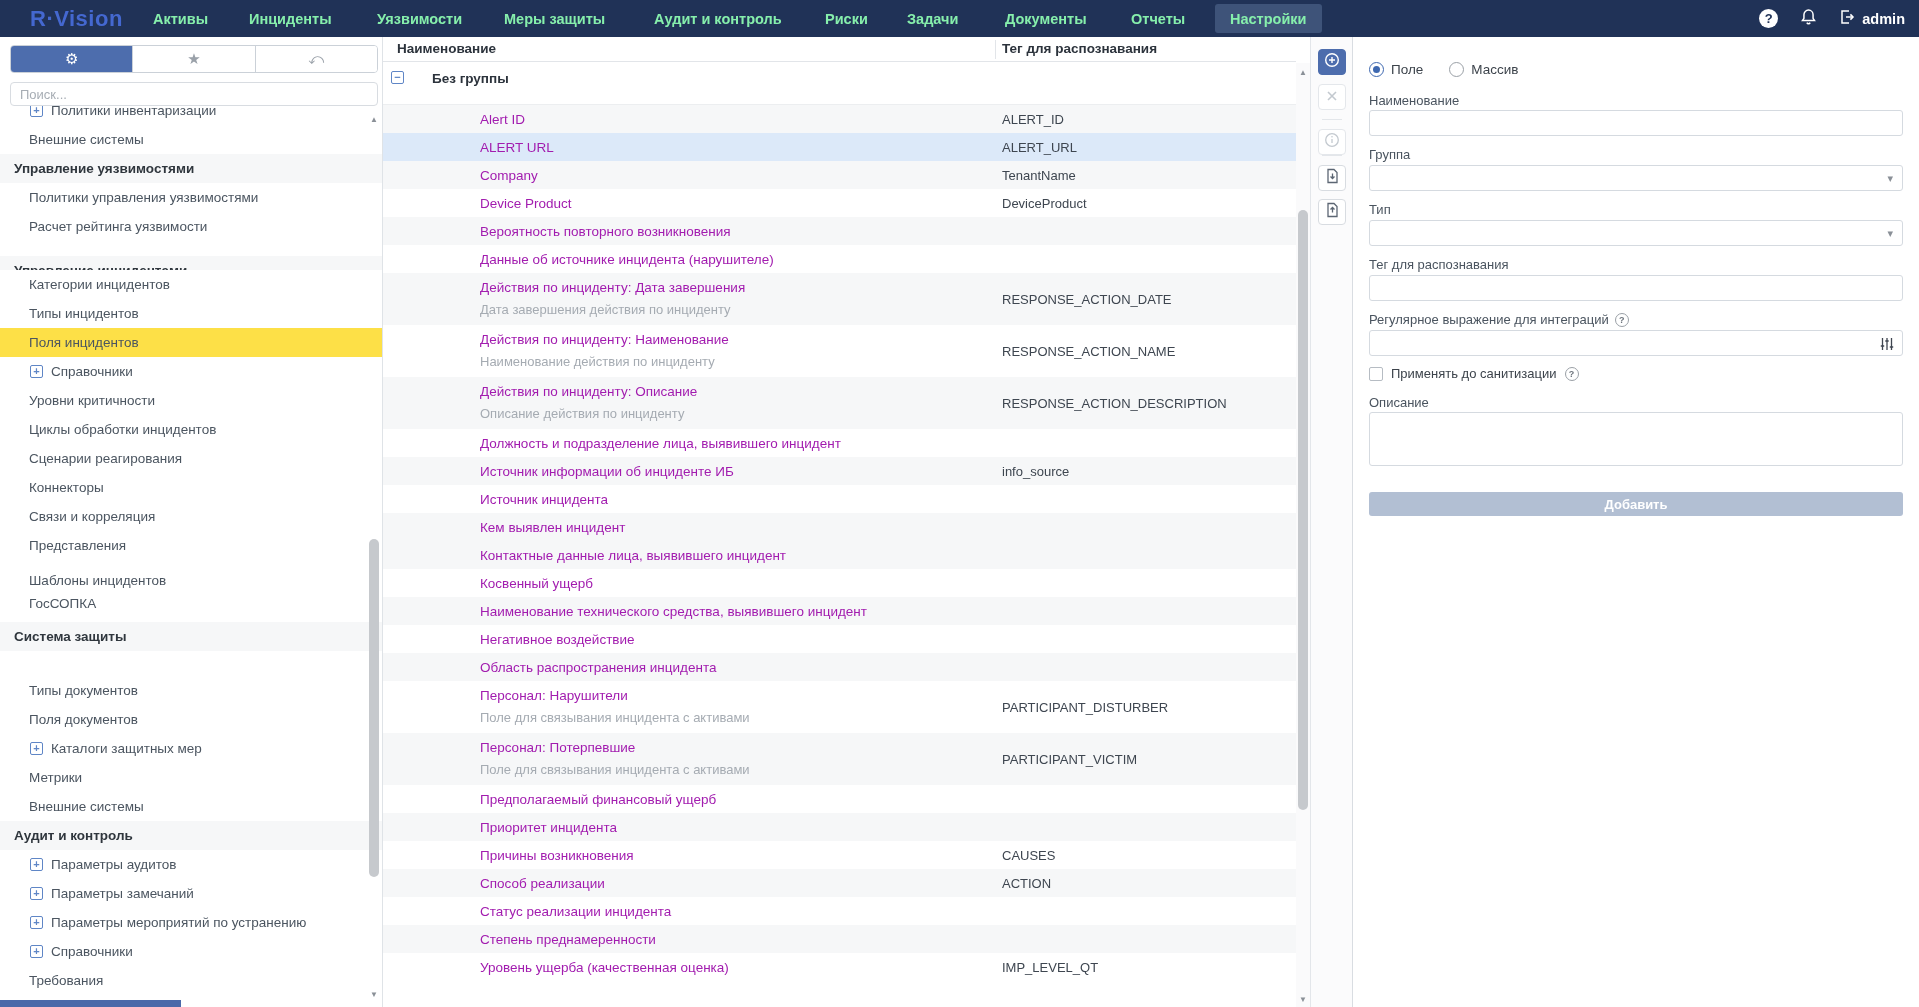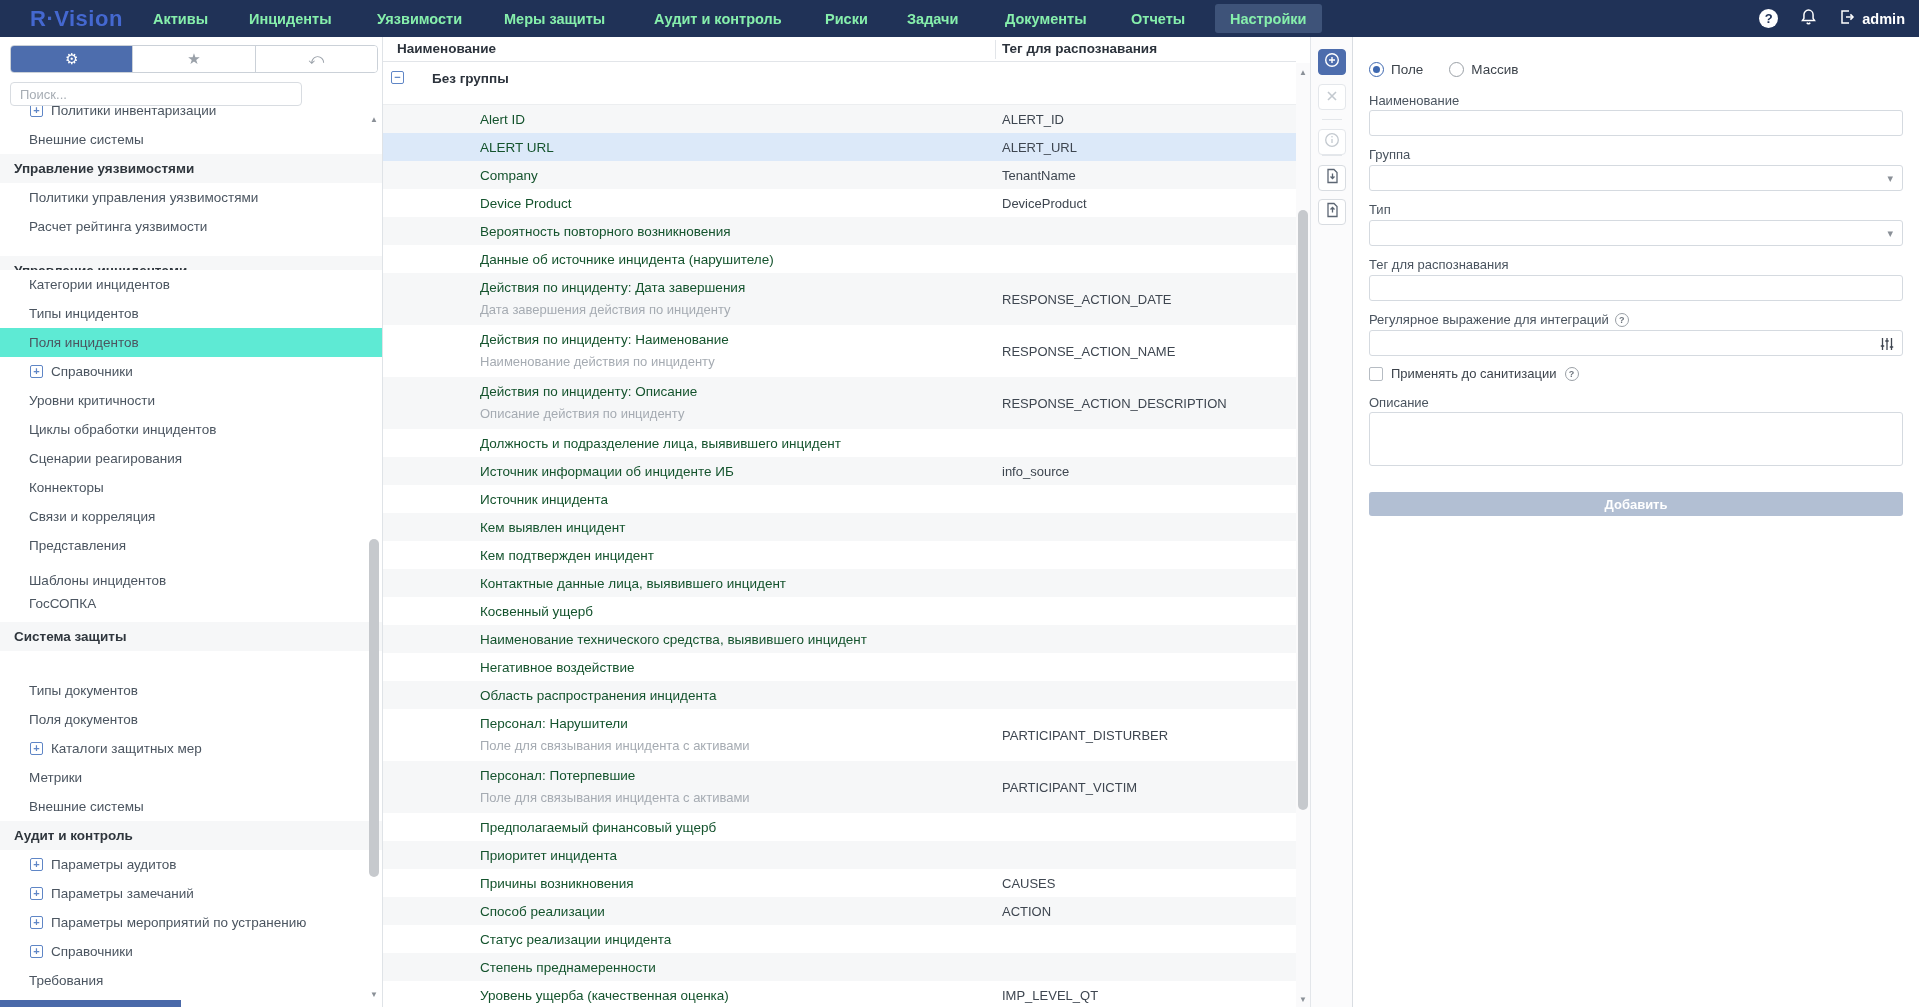--- a/index.html
+++ b/index.html
@@ -20,29 +20,29 @@
 
   
   .sidebar { position:absolute; left:0; top:37px; width:383px; height:970px; background:#fff;
              border-right:1px solid #DFE3E7; }
   .tabs { position:absolute; left:10px; top:8px; width:368px; height:28px; display:flex;
           border:1px solid #CBD1D8; border-radius:4px; overflow:hidden; background:#fff; }
   .tab { flex:1; display:flex; align-items:center; justify-content:center; border-right:1px solid #CBD1D8;
          color:#9AA1A9; font-size:15px; cursor:pointer; background:#fff; }
   .tab:last-child { border-right:none; }
   .tab.active { background:#4D6DAD; color:#fff; }
-  .search { position:absolute; left:10px; top:45px; width:292px; height:24px; border:1px solid #D8DCE1;
+  .search { position:absolute; left:10px; top:45px; width:368px; height:24px; border:1px solid #D8DCE1;
             border-radius:4px; font-size:13px; color:#4B5560; padding:0 9px; outline:none;
             font-family:"Liberation Sans", sans-serif; background:#fff; }
   .search::placeholder { color:#A7ADB4; }
   .tree { position:absolute; left:0; top:69px; width:382px; height:901px; overflow:hidden; }
   .tree-row { position:absolute; left:0; width:100%; height:29px; display:flex; align-items:center;
               padding-left:29px; font-size:13.5px; color:#4B5560; cursor:pointer; background:#fff; }
   .tree-row.section { padding-left:14px; font-weight:bold; color:#2F363D; background:#F6F7F8; cursor:default; }
-  .tree-row.selected { background:#5eead4; }
+  .tree-row.selected { background:#fde047; }
   .tree-row.has-sq { padding-left:30px; }
   .sq { width:13px; height:13px; border:1px solid #5F86C6; border-radius:2px; color:#5F86C6;
         font-size:11px; font-weight:bold; line-height:11px; text-align:center; margin-right:8px; flex:0 0 13px; }
   .side-sb-up { position:absolute; left:367px; top:78px; width:14px; height:12px; font-size:8px; color:#8A9097; text-align:center; }
   .side-sb-dn { position:absolute; left:367px; top:953px; width:14px; height:12px; font-size:8px; color:#8A9097; text-align:center; }
   .side-thumb { position:absolute; left:369px; top:502px; width:10px; height:338px; background:#C6C9CD; border-radius:5px; }
   .bottom-strip { position:absolute; left:0; top:1000px; width:181px; height:7px; background:#4A69A9; }
 
   
   .table { position:absolute; left:383px; top:37px; width:913px; height:970px; background:#fff; }
@@ -52,21 +52,21 @@
   .thdiv { position:absolute; left:612px; top:3px; width:1px; height:19px; background:#E2E5E9; }
   .grow { position:absolute; left:0; top:25px; width:100%; height:43px; background:#fff;
           border-bottom:1px solid #ECEEF0; display:flex; align-items:flex-start; padding-top:9px; }
   .grow .sq { margin-left:8px; margin-right:28px; cursor:pointer; }
   .grow .glabel { font-size:13.5px; font-weight:bold; color:#2C333C; }
   .rows { position:absolute; left:0; top:68px; width:100%; height:902px; overflow:hidden; }
   .trow { position:relative; width:100%; height:28px; background:#fff; cursor:pointer; }
   .trow.dbl { height:52px; }
   .trow.alt { background:#F6F7F8; }
   .trow.sel { background:#DCE9F9; }
-  .nm { position:absolute; left:97px; top:50%; transform:translateY(-50%); font-size:13.5px; color:#14532d; white-space:nowrap; }
+  .nm { position:absolute; left:97px; top:50%; transform:translateY(-50%); font-size:13.5px; color:#a21caf; white-space:nowrap; }
   .trow.dbl .nm { top:7px; transform:none; }
   .sub { position:absolute; left:97px; top:29px; font-size:13px; color:#A5ABB2; white-space:nowrap; }
   .tg { position:absolute; left:619px; top:50%; transform:translateY(-50%); font-size:13px; color:#3E4650; }
 
   
   .tsb { position:absolute; left:1296px; top:63px; width:14px; height:944px; background:#FAFAFB; }
   .tsb .up { position:absolute; left:0; top:5px; width:14px; font-size:8px; color:#8A9097; text-align:center; }
   .tsb .dn { position:absolute; left:0; bottom:3px; width:14px; font-size:8px; color:#8A9097; text-align:center; }
   .tsb .thumb { position:absolute; left:2px; top:147px; width:10px; height:600px; background:#C6C9CD; border-radius:5px; }
 
@@ -317,23 +317,20 @@
         <div class="trow alt">
           <div class="nm">Источник информации об инциденте ИБ</div>
           <div class="tg">info_source</div>
         </div>
         <div class="trow">
           <div class="nm">Источник инцидента</div>
         </div>
         <div class="trow alt">
           <div class="nm">Кем выявлен инцидент</div>
         </div>
-        <div class="trow">
-          <div class="nm">Кем подтвержден инцидент</div>
-        </div>
         <div class="trow alt">
           <div class="nm">Контактные данные лица, выявившего инцидент</div>
         </div>
         <div class="trow">
           <div class="nm">Косвенный ущерб</div>
         </div>
         <div class="trow alt">
           <div class="nm">Наименование технического средства, выявившего инцидент</div>
         </div>
         <div class="trow">

